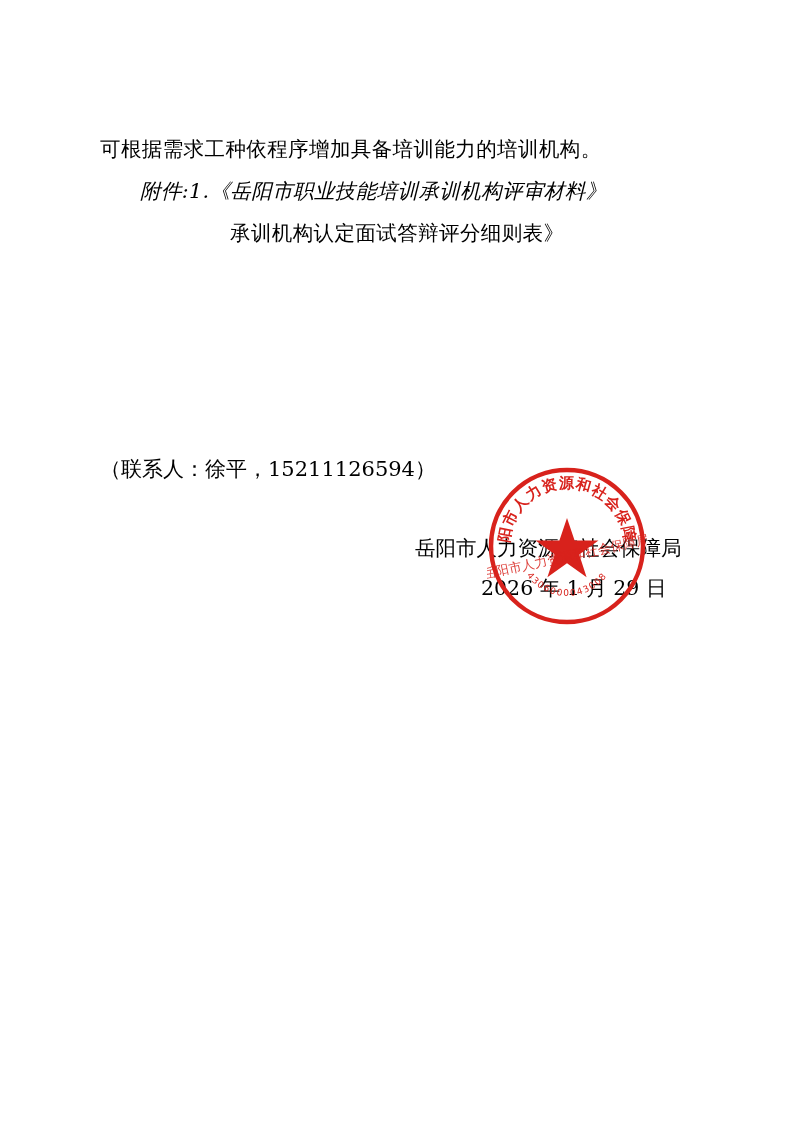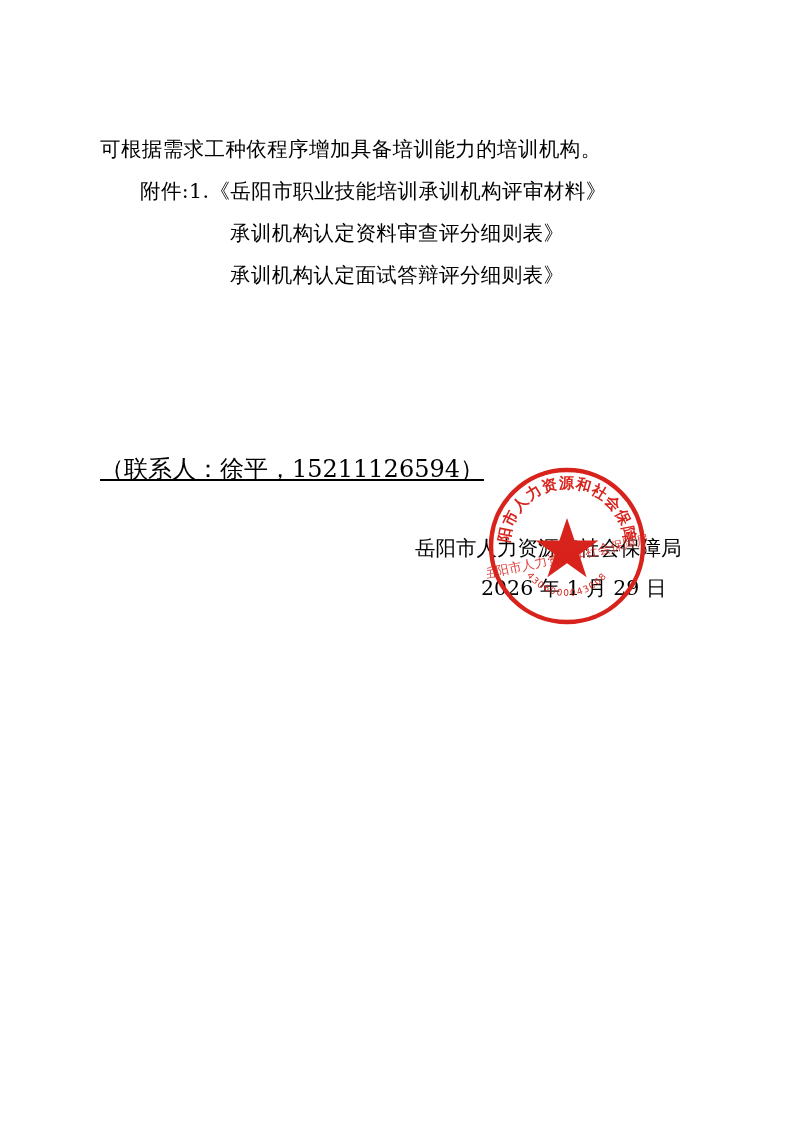--- a/index.html
+++ b/index.html
@@ -34,32 +34,31 @@
     line-height: 42px;
     letter-spacing: 0.4px;
   }
 
   .para {
     margin: 0;
     white-space: nowrap;
   }
 
   .indent-1 { padding-left: 0; }
-  .attach-head { padding-left: 40px; }
+  .attach-head { padding-left: 40px; font-style: italic; }
   .attach-item { padding-left: 98px; }
   .attach-cont { padding-left: 130px; }
 
   .contact {
     position: absolute;
     left: 100px;
     top: 448px;
-    font-size: 24px;
+    font-size: 21px;
     line-height: 42px;
     white-space: nowrap;
-    text-decoration: underline;
   }
 
   .sign-block {
     position: absolute;
     left: 415px;
     top: 528px;
     font-size: 20.5px;
     line-height: 40px;
     text-align: left;
     white-space: nowrap;
@@ -104,21 +103,20 @@
 <body>
 
 <div class="page">
 
   <div class="body-text">
     <p class="para indent-1">可根据需求工种依程序增加具备培训能力的培训机构。</p>
 
     <p class="para attach-head"><span>附件:</span><span>1.</span><span>《岳阳市职业技能培训承训机构评审材料》</span></p>
 
 
-    <p class="para attach-cont">承训机构认定资料审查评分细则表》</p>
 
     <p class="para attach-cont">承训机构认定面试答辩评分细则表》</p>
   </div>
 
   <div class="contact">（联系人：徐平，15211126594）</div>
 
   <div class="sign-block">
     <div>岳阳市人力资源和社会保障局</div>
     <div class="sign-date">2026 年 1 月 29 日</div>
   </div>

